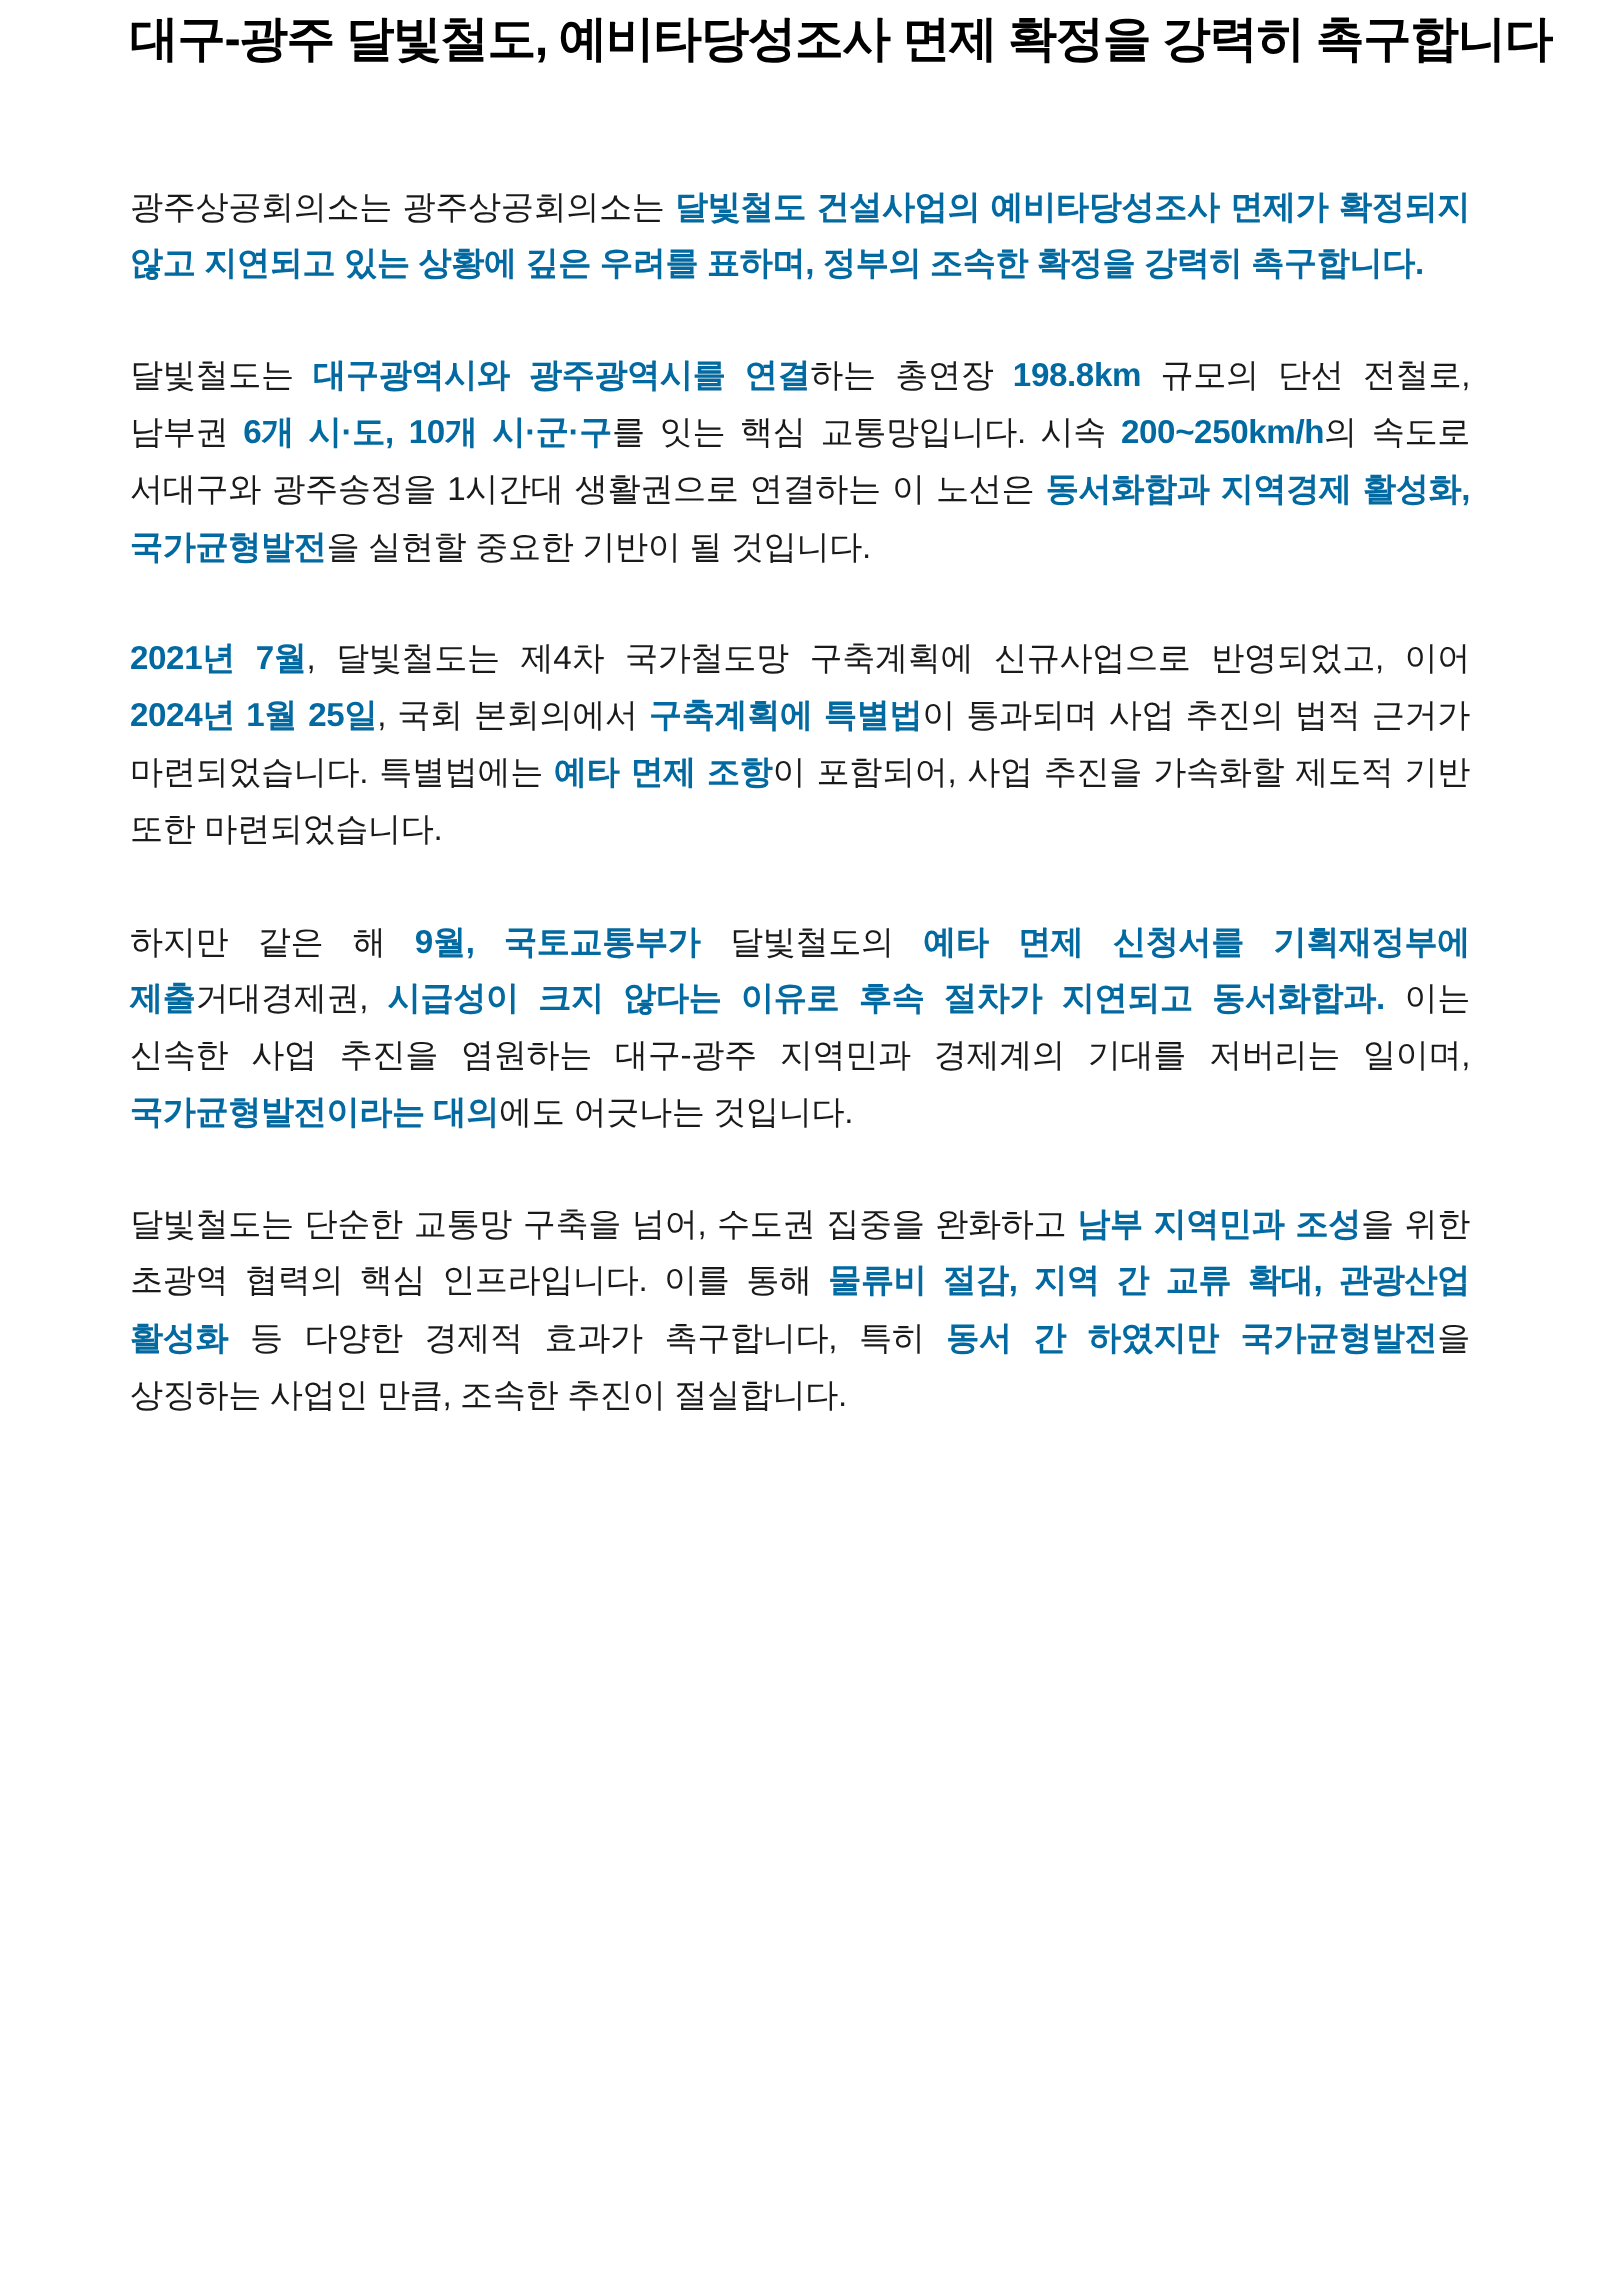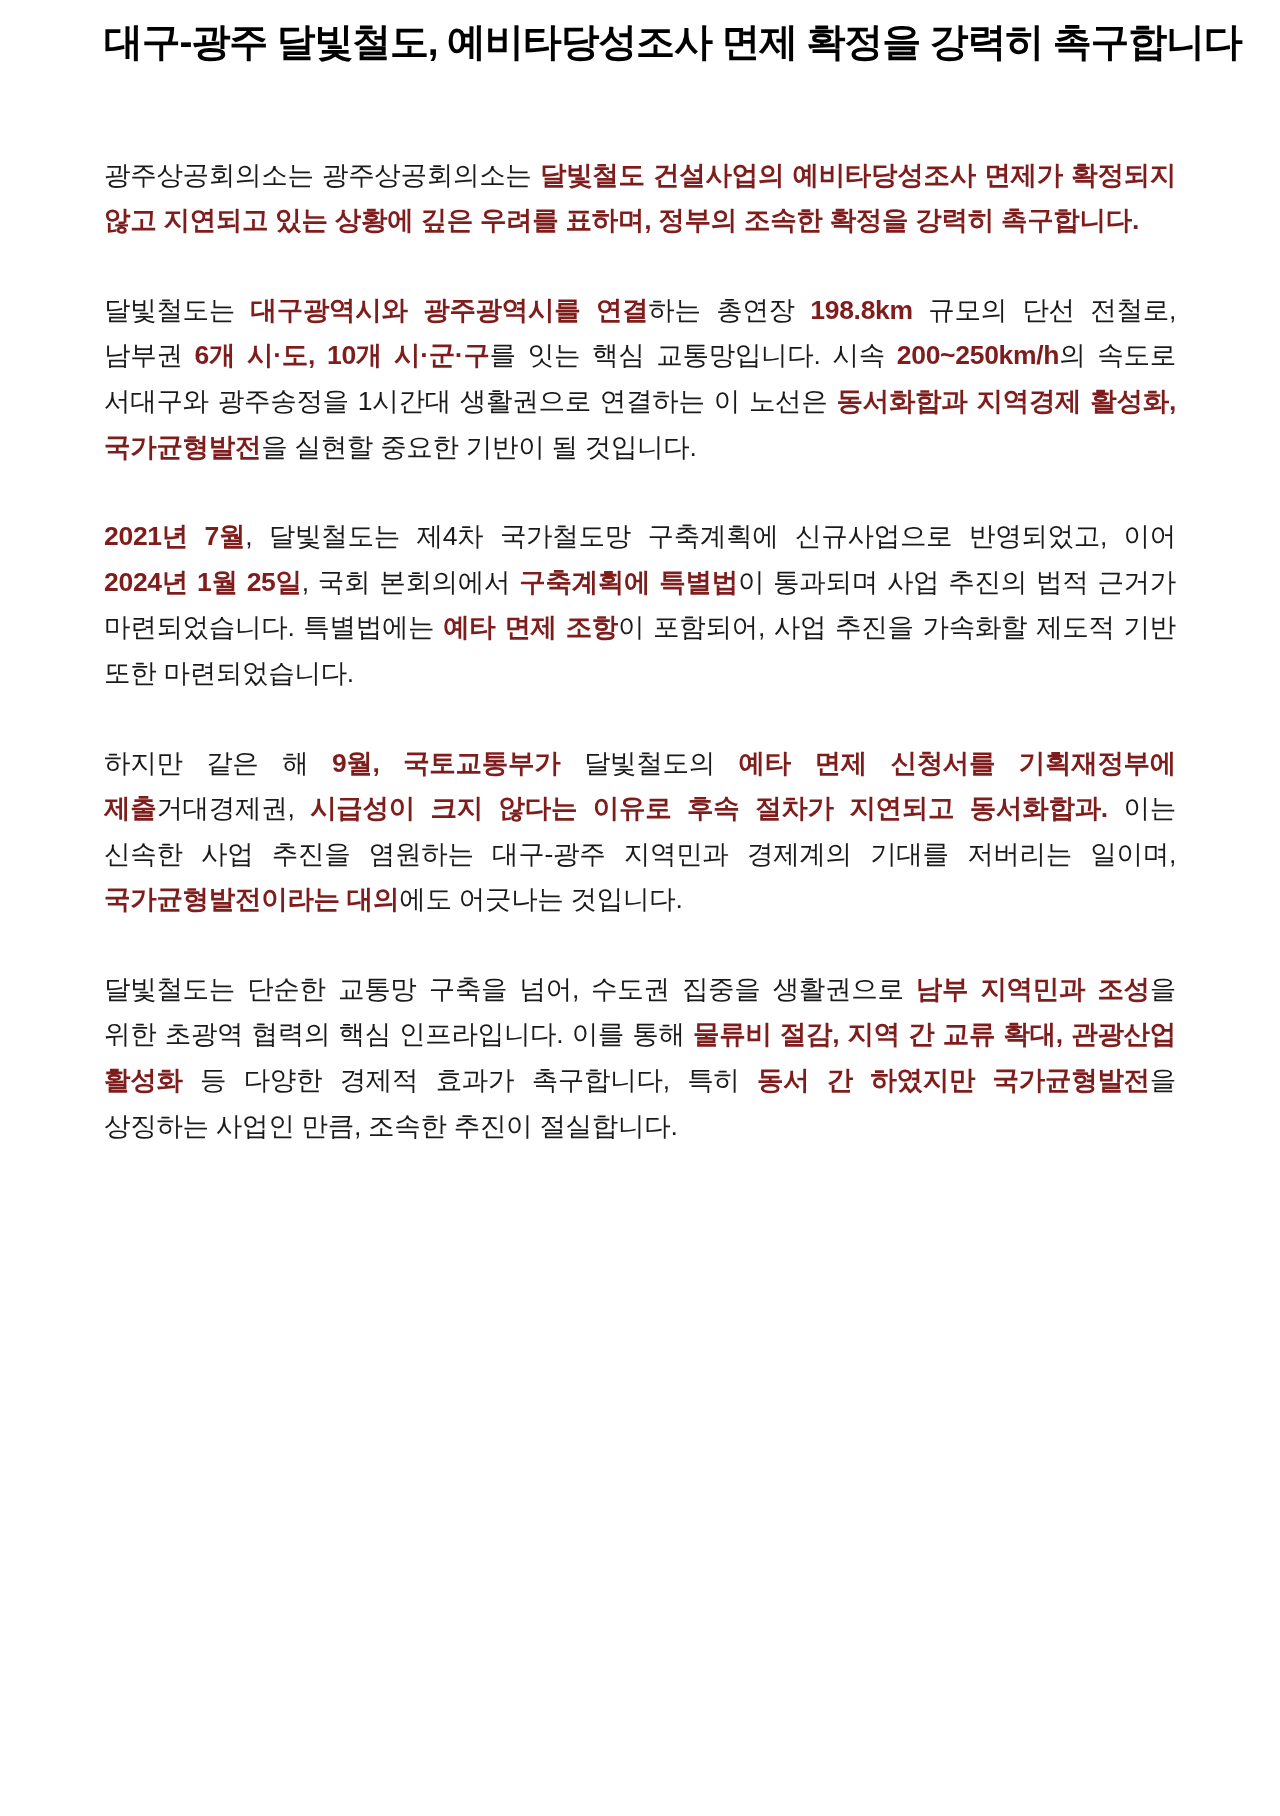--- a/index.html
+++ b/index.html
@@ -10,21 +10,21 @@
   body {
     width: 1280px;
     min-height: 1816px;
     font-family: "Liberation Sans", "DejaVu Sans", sans-serif;
     color: #111111;
   }
   .page {
     width: 1280px;
     min-height: 1816px;
     box-sizing: border-box;
-    padding: 18px 104px 40px 104px;
+    padding: 8px 104px 40px 104px;
     background: #ffffff;
   }
   .doc-title {
     font-size: 39px;
     font-weight: 700;
     line-height: 1.25;
     letter-spacing: -1.2px;
     color: #000000;
     margin: 0 0 12px 0;
     white-space: nowrap;
@@ -45,33 +45,33 @@
     text-justify: inter-character;
     letter-spacing: -0.3px;
     color: #1a1a1a;
     word-break: keep-all;
   }
   p.para:last-child {
     margin-bottom: 0;
   }
   .b {
     font-weight: 700;
-    color: #7f1d1d;
+    color: #0369a1;
   }
   .n {
     font-weight: 400;
   }
 </style>
 </head>
 <body>
 
 <div class="page">
   <h1 class="doc-title">대구-광주 달빛철도, 예비타당성조사 면제 확정을 강력히 촉구합니다</h1>
   <hr class="title-rule">
 
   <div class="body-block">
     <p class="para"><span class="n">광주상공회의소는 광주상공회의소는 </span><span class="b">달빛철도 건설사업의 예비타당성조사 면제가 확정되지 않고 지연되고 있는 상황에 깊은 우려를 표하며, 정부의 조속한 확정을 강력히 촉구합니다.</span></p>
     <p class="para"><span class="n">달빛철도는 </span><span class="b">대구광역시와 광주광역시를 연결</span><span class="n">하는 총연장 </span><span class="b">198.8km</span><span class="n"> 규모의 단선 전철로, 남부권 </span><span class="b">6개 시·도, 10개 시·군·구</span><span class="n">를 잇는 핵심 교통망입니다. 시속 </span><span class="b">200~250km/h</span><span class="n">의 속도로 서대구와 광주송정을 1시간대 생활권으로 연결하는 이 노선은 </span><span class="b">동서화합과 지역경제 활성화, 국가균형발전</span><span class="n">을 실현할 중요한 기반이 될 것입니다.</span></p>
     <p class="para"><span class="b">2021년 7월</span><span class="n">, 달빛철도는 제4차 국가철도망 구축계획에 신규사업으로 반영되었고, 이어 </span><span class="b">2024년 1월 25일</span><span class="n">, 국회 본회의에서 </span><span class="b">구축계획에 특별법</span><span class="n">이 통과되며 사업 추진의 법적 근거가 마련되었습니다. 특별법에는 </span><span class="b">예타 면제 조항</span><span class="n">이 포함되어, 사업 추진을 가속화할 제도적 기반 또한 마련되었습니다.</span></p>
     <p class="para"><span class="n">하지만 같은 해 </span><span class="b">9월, 국토교통부가</span><span class="n"> 달빛철도의 </span><span class="b">예타 면제 신청서를 기획재정부에 제출</span><span class="n">거대경제권, </span><span class="b">시급성이 크지 않다는 이유로 후속 절차가 지연되고 동서화합과.</span><span class="n"> 이는 신속한 사업 추진을 염원하는 대구-광주 지역민과 경제계의 기대를 저버리는 일이며, </span><span class="b">국가균형발전이라는 대의</span><span class="n">에도 어긋나는 것입니다.</span></p>
-    <p class="para"><span class="n">달빛철도는 단순한 교통망 구축을 넘어, 수도권 집중을 생활권으로 </span><span class="b">남부 지역민과 조성</span><span class="n">을 위한 초광역 협력의 핵심 인프라입니다. 이를 통해 </span><span class="b">물류비 절감, 지역 간 교류 확대, 관광산업 활성화</span><span class="n"> 등 다양한 경제적 효과가 촉구합니다, 특히 </span><span class="b">동서 간 하였지만 국가균형발전</span><span class="n">을 상징하는 사업인 만큼, 조속한 추진이 절실합니다.</span></p>
+    <p class="para"><span class="n">달빛철도는 단순한 교통망 구축을 넘어, 수도권 집중을 완화하고 </span><span class="b">남부 지역민과 조성</span><span class="n">을 위한 초광역 협력의 핵심 인프라입니다. 이를 통해 </span><span class="b">물류비 절감, 지역 간 교류 확대, 관광산업 활성화</span><span class="n"> 등 다양한 경제적 효과가 촉구합니다, 특히 </span><span class="b">동서 간 하였지만 국가균형발전</span><span class="n">을 상징하는 사업인 만큼, 조속한 추진이 절실합니다.</span></p>
   </div>
 </div>
 
 </body></html>

